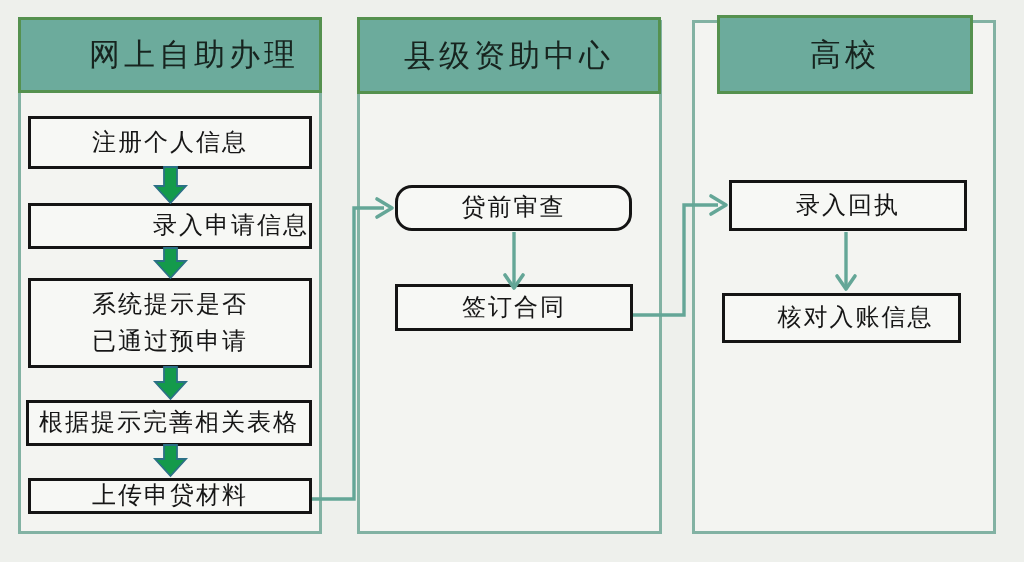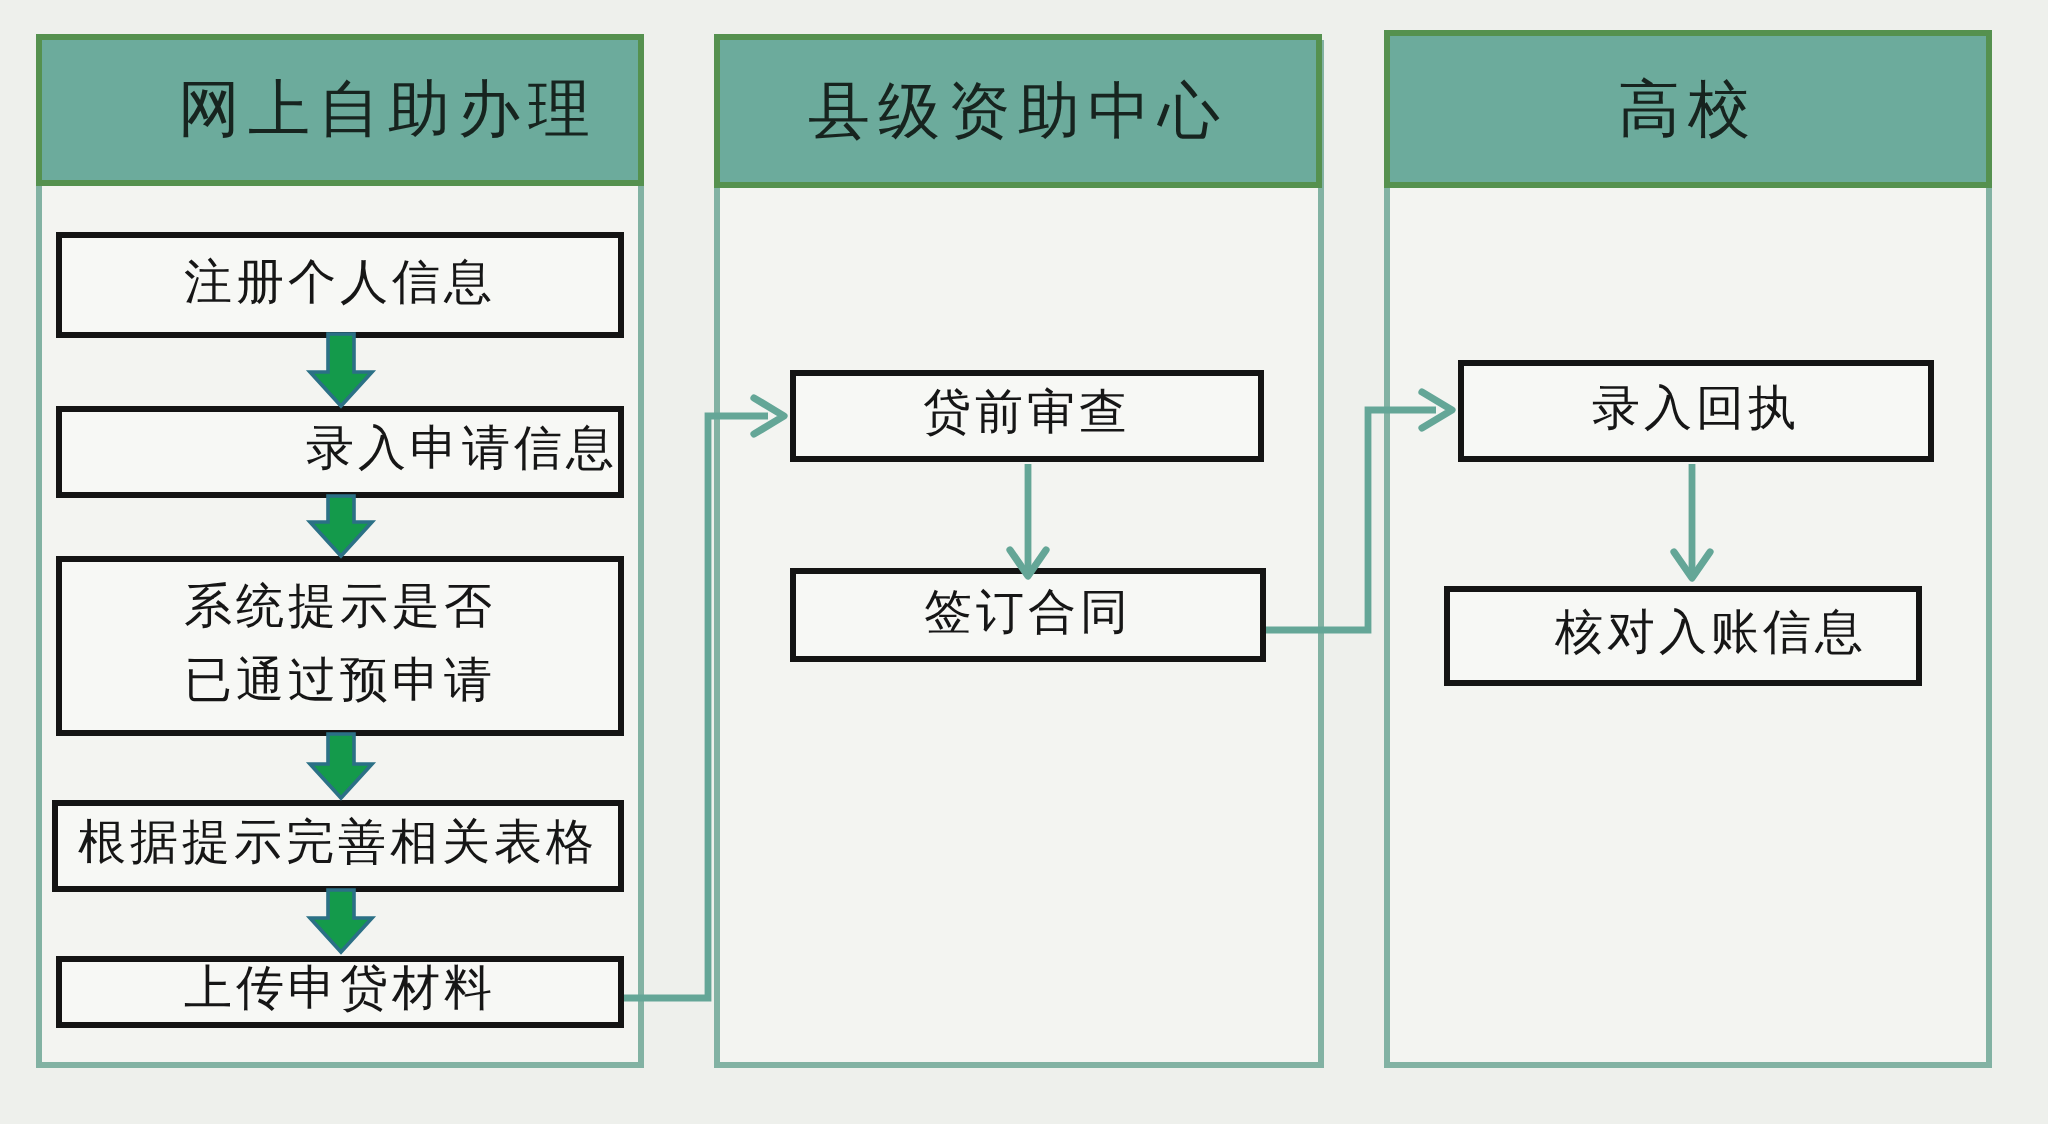--- a/index.html
+++ b/index.html
@@ -85,29 +85,29 @@
     <span>根据提示完善相关表格</span>
   </div>
   <div class="node" style="left:28px; top:478px; width:284px; height:36px;">
     <span>上传申贷材料</span>
   </div>
 
   <div class="panel" style="left:357px; top:20px; width:305px; height:514px;"></div>
   <div class="panel-header" style="left:357px; top:17px; width:304px; height:77px;">
     <span>县级资助中心</span>
   </div>
-  <div class="node" style="left:395px; top:185px; width:237px; height:46px;">
+  <div class="node" style="left:395px; top:185px; width:237px; height:46px;border-radius:17px;">
     <span>贷前审查</span>
   </div>
   <div class="node" style="left:395px; top:284px; width:238px; height:47px;">
     <span>签订合同</span>
   </div>
 
   <div class="panel" style="left:692px; top:20px; width:304px; height:514px;"></div>
-  <div class="panel-header" style="left:692px; top:15px; width:304px; height:79px;">
+  <div class="panel-header" style="left:717px; top:15px; width:256px; height:79px;">
     <span>高校</span>
   </div>
   <div class="node" style="left:729px; top:180px; width:238px; height:51px;">
     <span>录入回执</span>
   </div>
   <div class="node" style="left:722px; top:293px; width:239px; height:50px;padding-left:28px;">
     <span>核对入账信息</span>
   </div>
 
   <svg class="wires" viewBox="0 0 1024 562">

